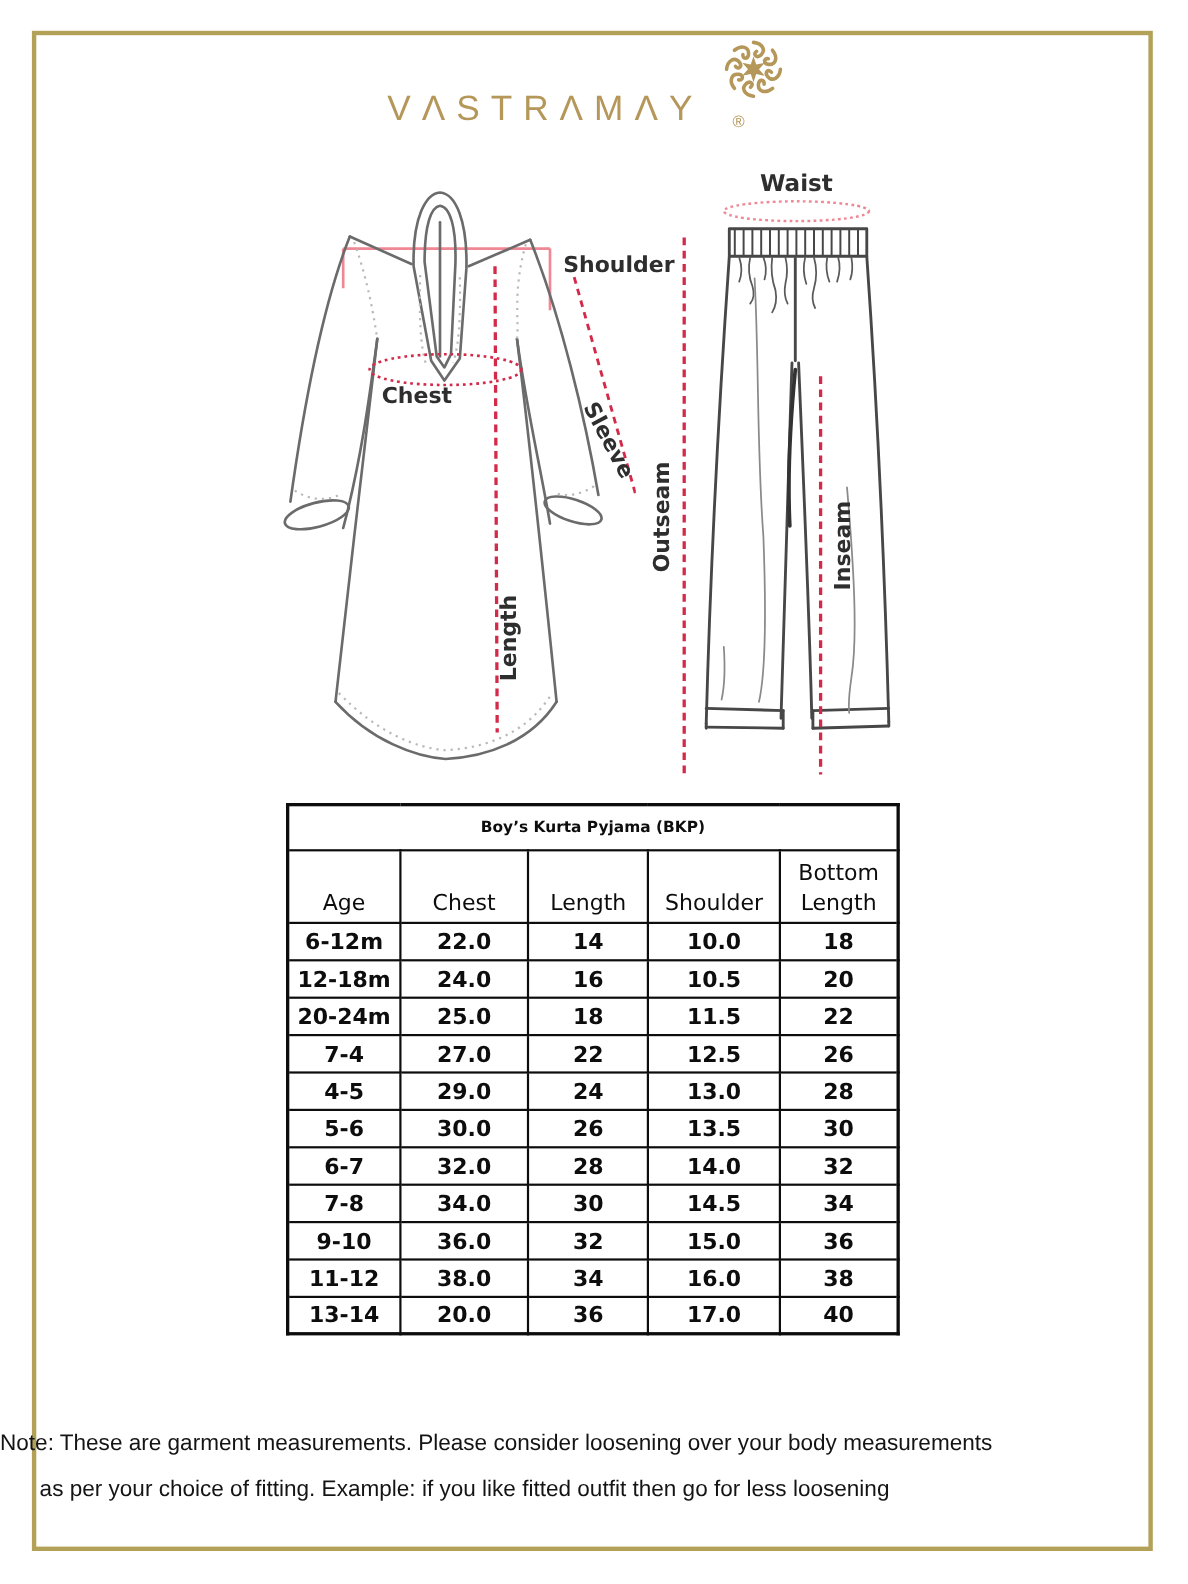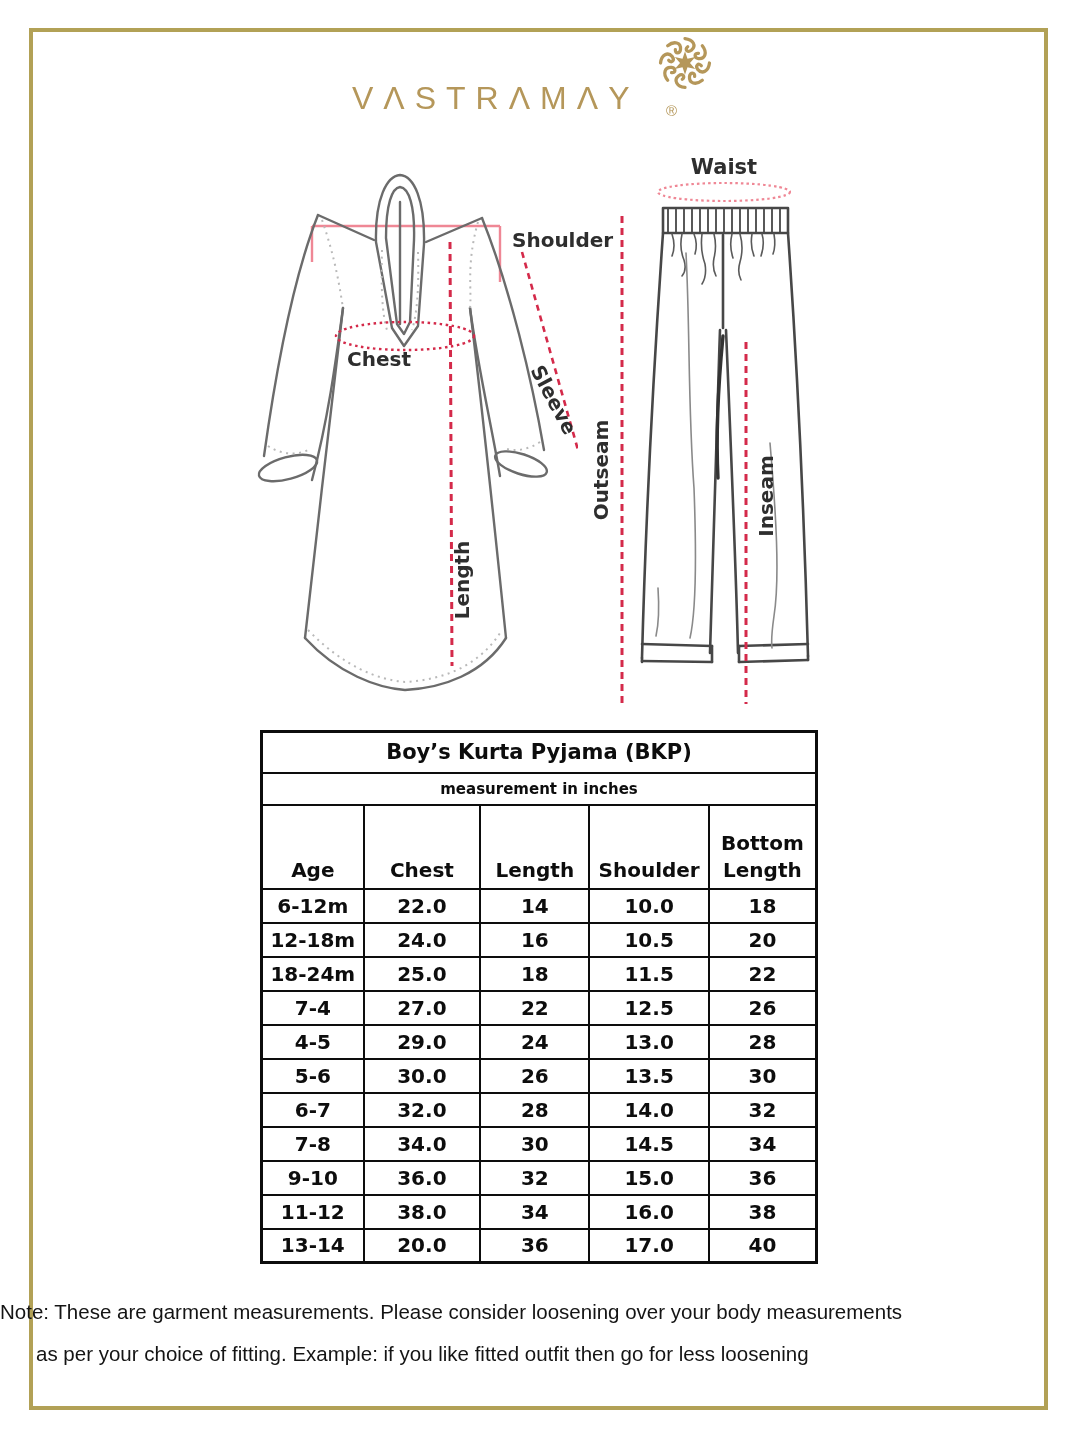--- a/index.html
+++ b/index.html
@@ -23,23 +23,23 @@
             color:#2e2e2e; font-size:20px; white-space:nowrap; line-height:1; }
   .dlabel.center { transform:translate(-50%,-50%); }
   .dlabel.rot-ccw { transform:translate(-50%,-50%) rotate(-90deg); }
   .dlabel.rot-sleeve { transform-origin:0 0; transform:rotate(62deg); }
 
   
   .size-table-wrap { position:absolute; left:260px; top:730px; width:558px; }
   table.size-table { width:100%; border-collapse:collapse; table-layout:fixed;
                      border:3px solid #0d0d0d; color:#0d0d0d; }
   table.size-table td, table.size-table th { border:2px solid #0d0d0d; text-align:center; }
-  .tt-title  { height:41px; font-size:21px; font-weight:bold; vertical-align:middle; }
+  .tt-title  { height:41px; font-size:14px; font-weight:bold; vertical-align:middle; }
   .tt-sub    { height:32px; font-size:15px; font-weight:bold; vertical-align:middle; }
-  th.col-h   { height:84px; font-size:20px; font-weight:bold; vertical-align:bottom;
+  th.col-h   { height:66px; font-size:20px; font-weight:normal; vertical-align:bottom;
                padding-bottom:4px; line-height:1.35; }
   table.size-table tbody td { height:34px; font-size:20px; font-weight:bold; vertical-align:middle;margin-top:32px; }
 
   
   .note-line { position:absolute; left:0; width:1080px; 
                font-family:"Liberation Sans", sans-serif; font-size:20.5px; color:#141414;
                line-height:1; }
   .note-1 { top:1302px; }
   .note-2 { top:1344px;padding-left:36px; }
 </style>
@@ -175,23 +175,20 @@
         <col style="width:21.0%">
         <col style="width:19.7%">
       <col style="width:21.5%">
         <col style="width:19.4%">
     </colgroup>
     <thead>
       <tr>
         <td class="tt-title" colspan="5">Boy’s Kurta Pyjama (BKP)</td>
       </tr>
       <tr>
-        <td class="tt-sub" colspan="5">measurement in inches</td>
-      </tr>
-      <tr>
         <th class="col-h">Age</th>
         <th class="col-h">Chest</th>
         <th class="col-h">Length</th>
         <th class="col-h">Shoulder</th>
         <th class="col-h">Bottom Length</th>
       </tr>
     </thead>
     <tbody>
         <tr>
           <td>6-12m</td>
@@ -201,21 +198,21 @@
           <td>18</td>
         </tr>
         <tr>
           <td>12-18m</td>
           <td>24.0</td>
           <td>16</td>
           <td>10.5</td>
           <td>20</td>
         </tr>
         <tr>
-          <td>18-24m</td>
+          <td>20-24m</td>
           <td>25.0</td>
           <td>18</td>
           <td>11.5</td>
           <td>22</td>
         </tr>
         <tr>
           <td>7-4</td>
           <td>27.0</td>
           <td>22</td>
           <td>12.5</td>

